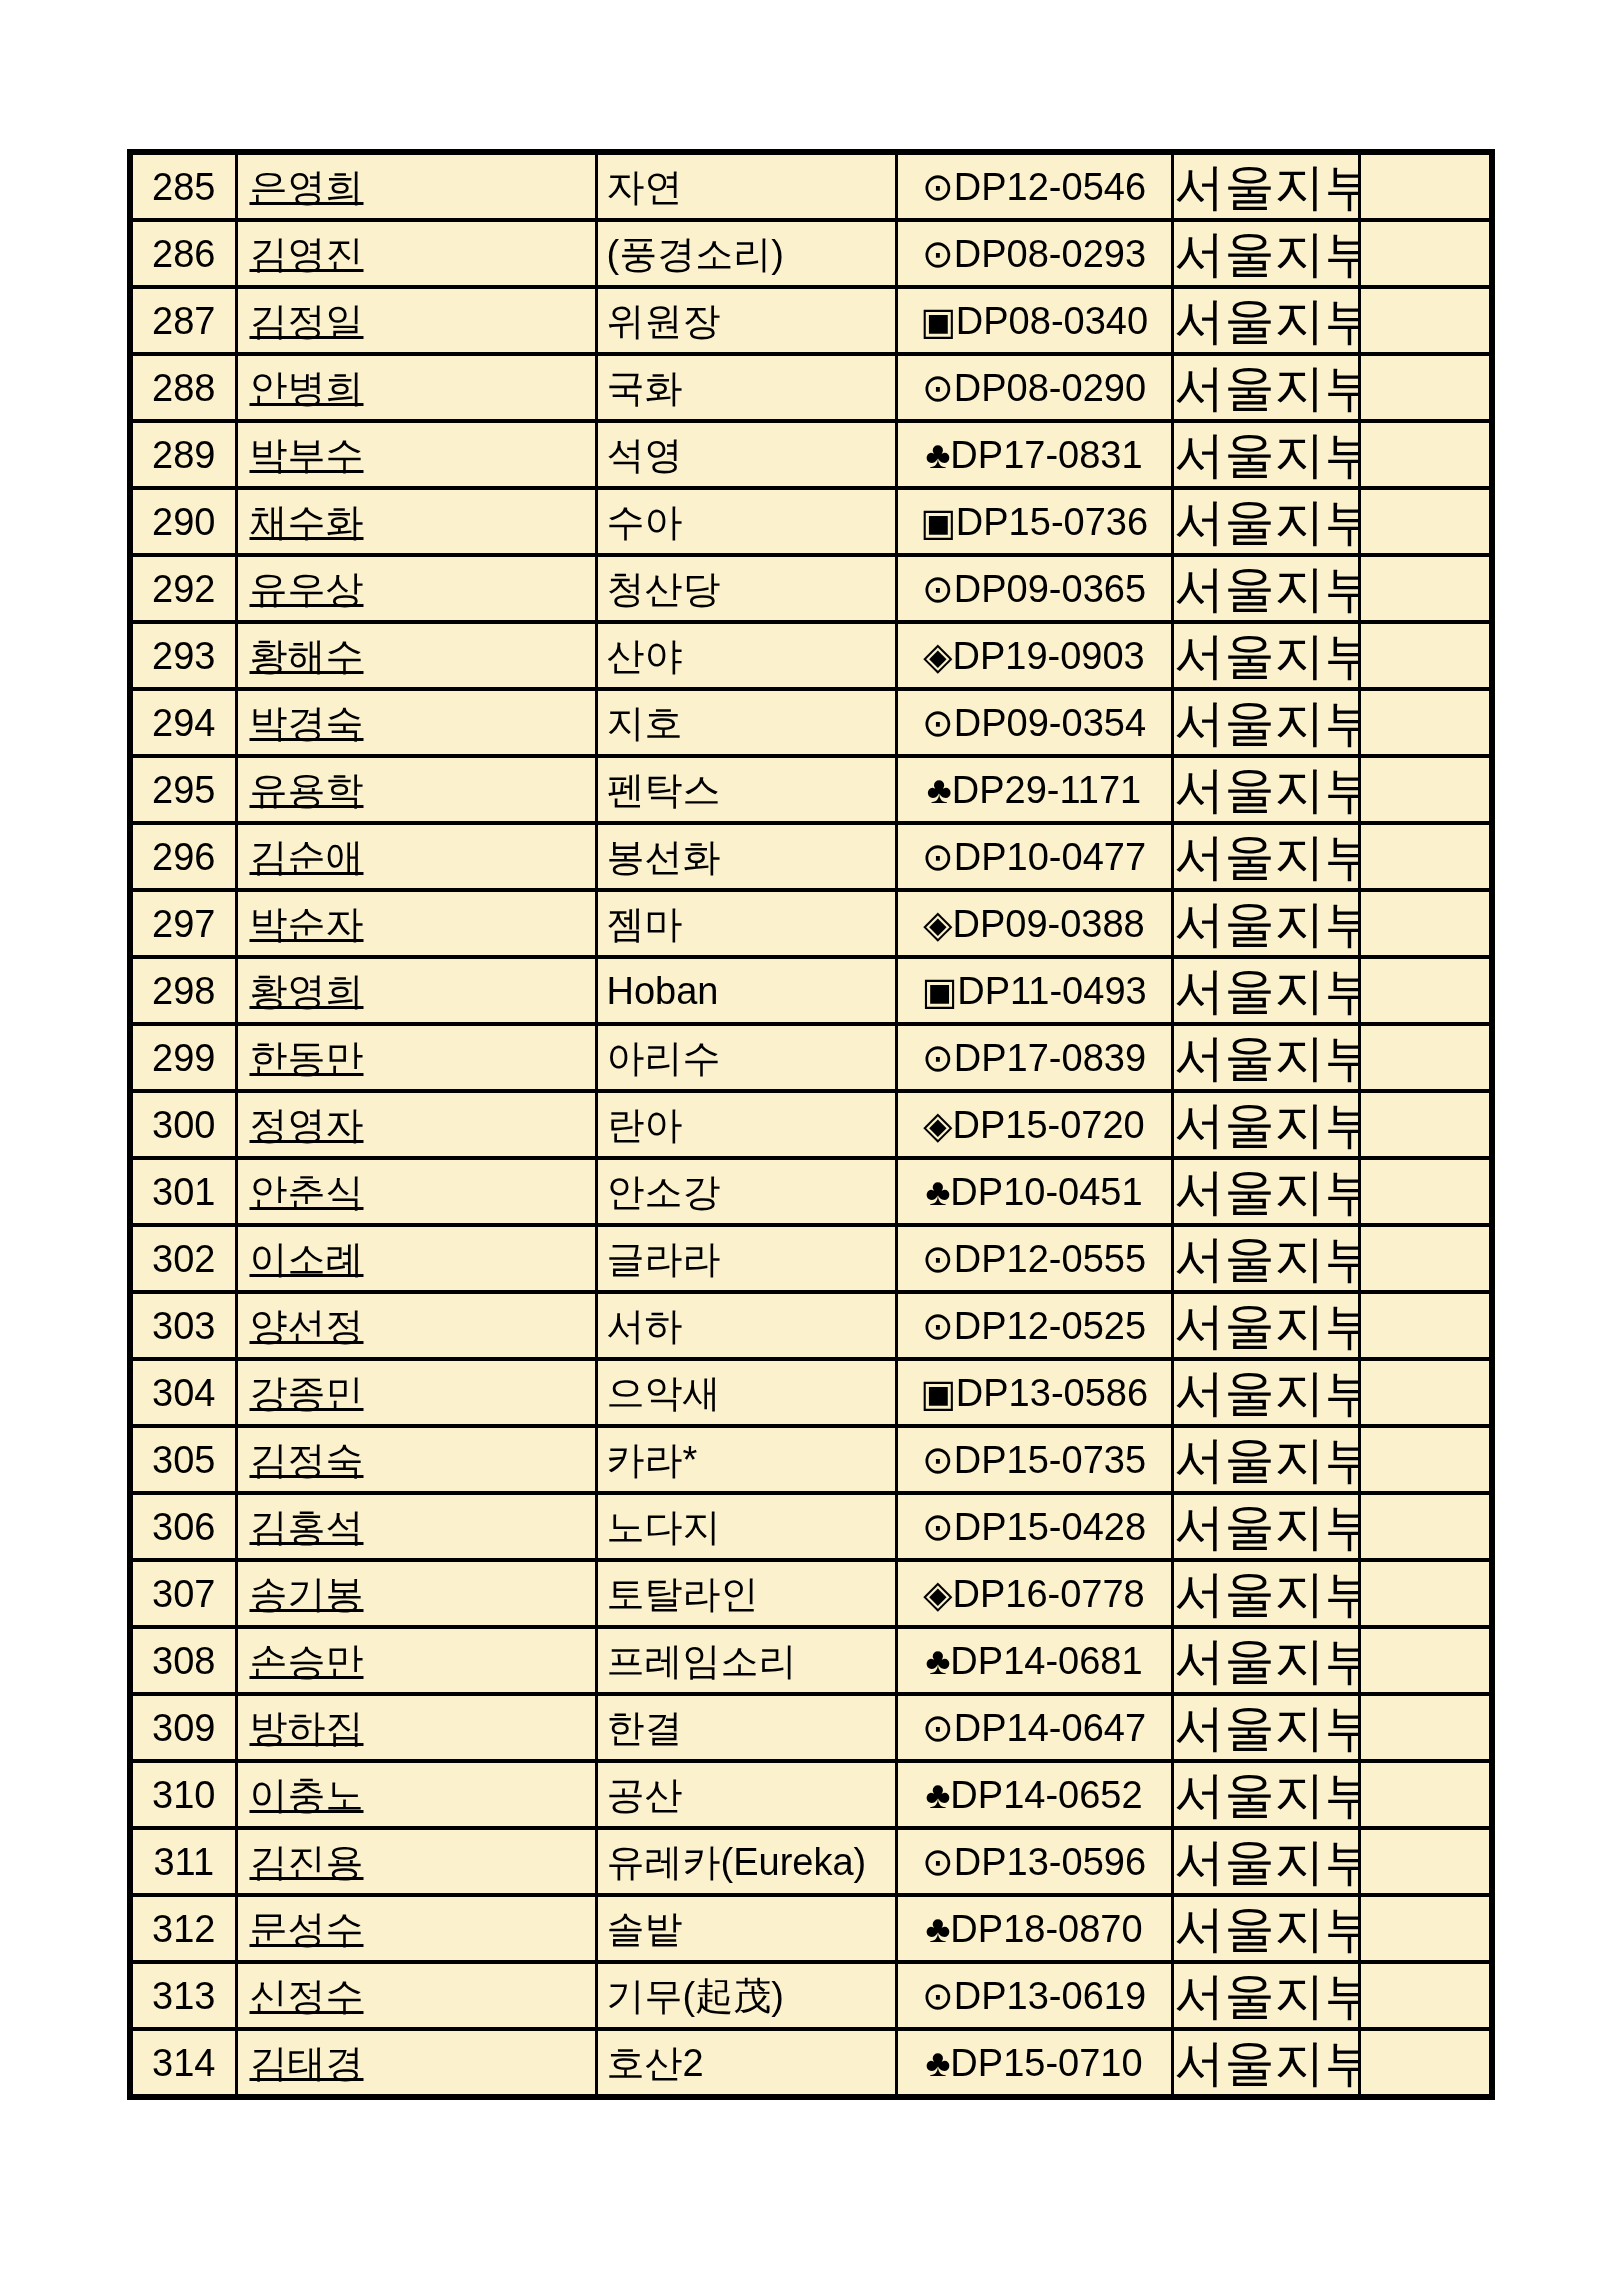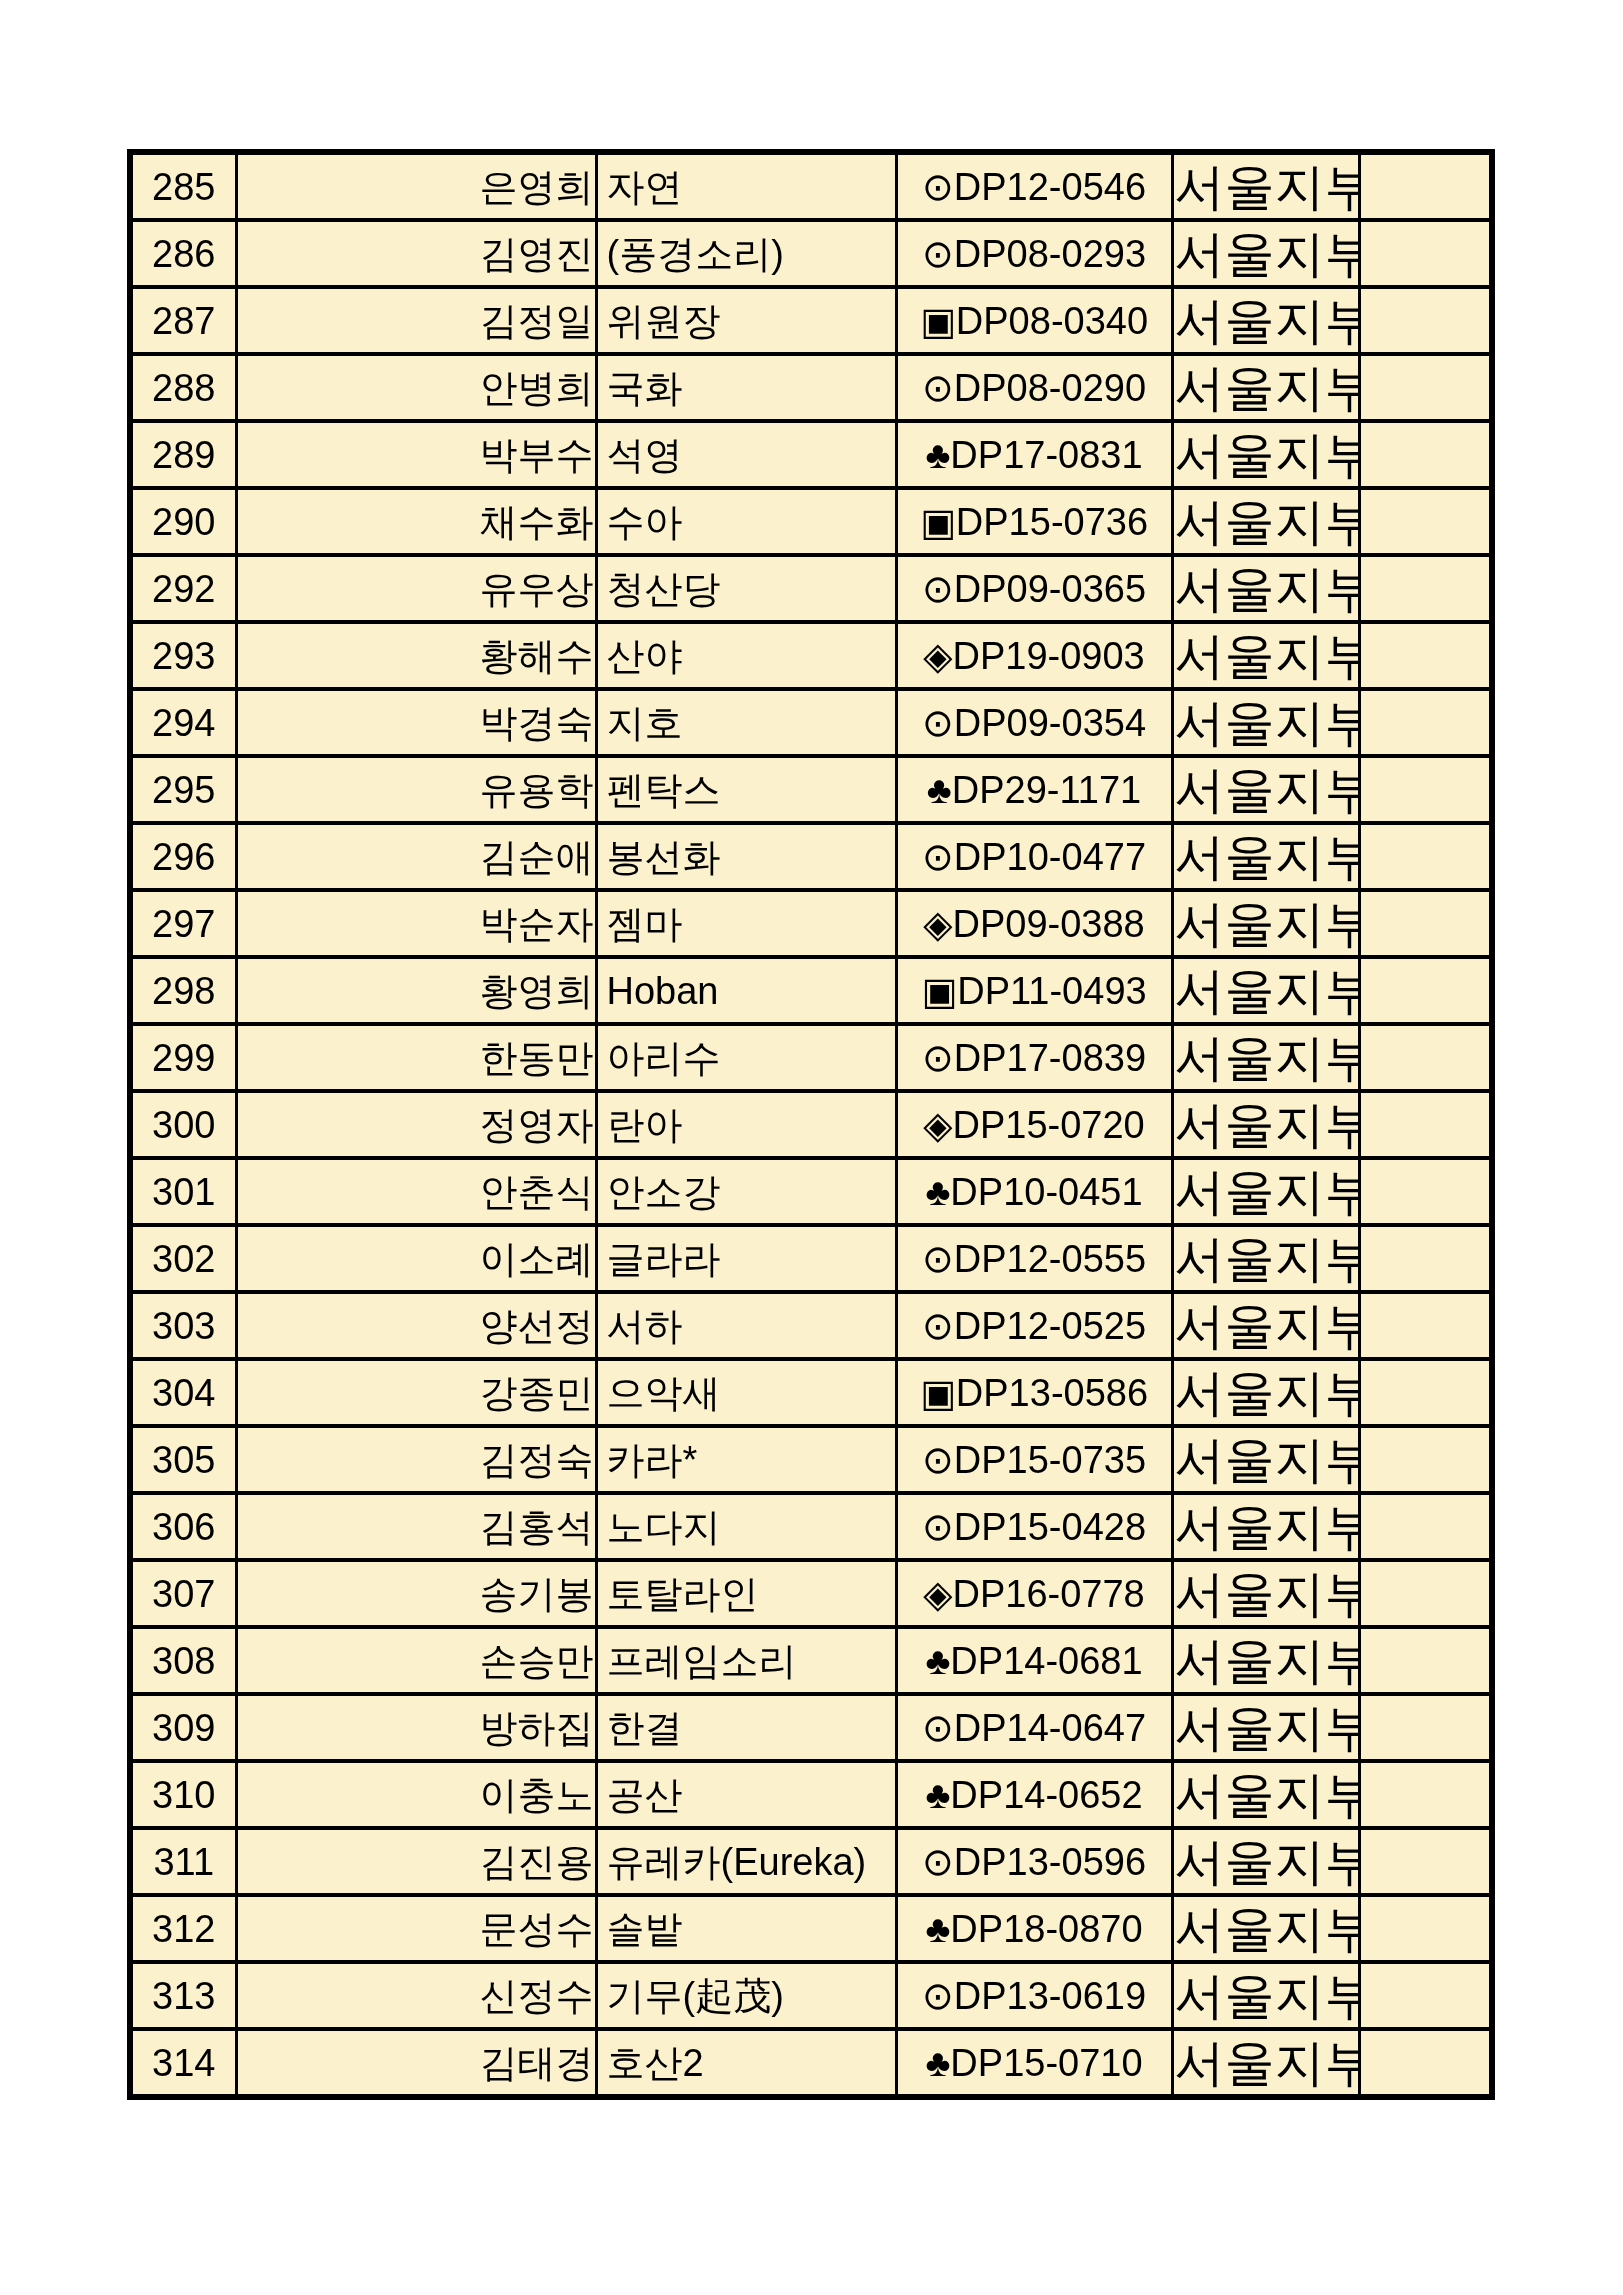--- a/index.html
+++ b/index.html
@@ -39,21 +39,21 @@
     font-size: 38px;
     font-weight: 400;
     line-height: 1;
     vertical-align: middle;
     white-space: nowrap;
     overflow: hidden;
     background: var(--cell-bg, #FBF1CD);
     color: var(--text-color, #000000);
   }
   td.c-no     { text-align: center; }
-  td.c-name   { text-align: right; padding-left: 12px; }
+  td.c-name   { text-align: left; padding-left: 12px; text-decoration: underline; }
   td.c-nick   { text-align: left; padding-left: 9px; }
   td.c-code   { text-align: center; }
   td.c-branch { text-align: center; font-size: 50px; }
   td.c-extra  { }
 </style>
 </head>
 <body>
 
 <div class="page">
   <table class="member-table">

